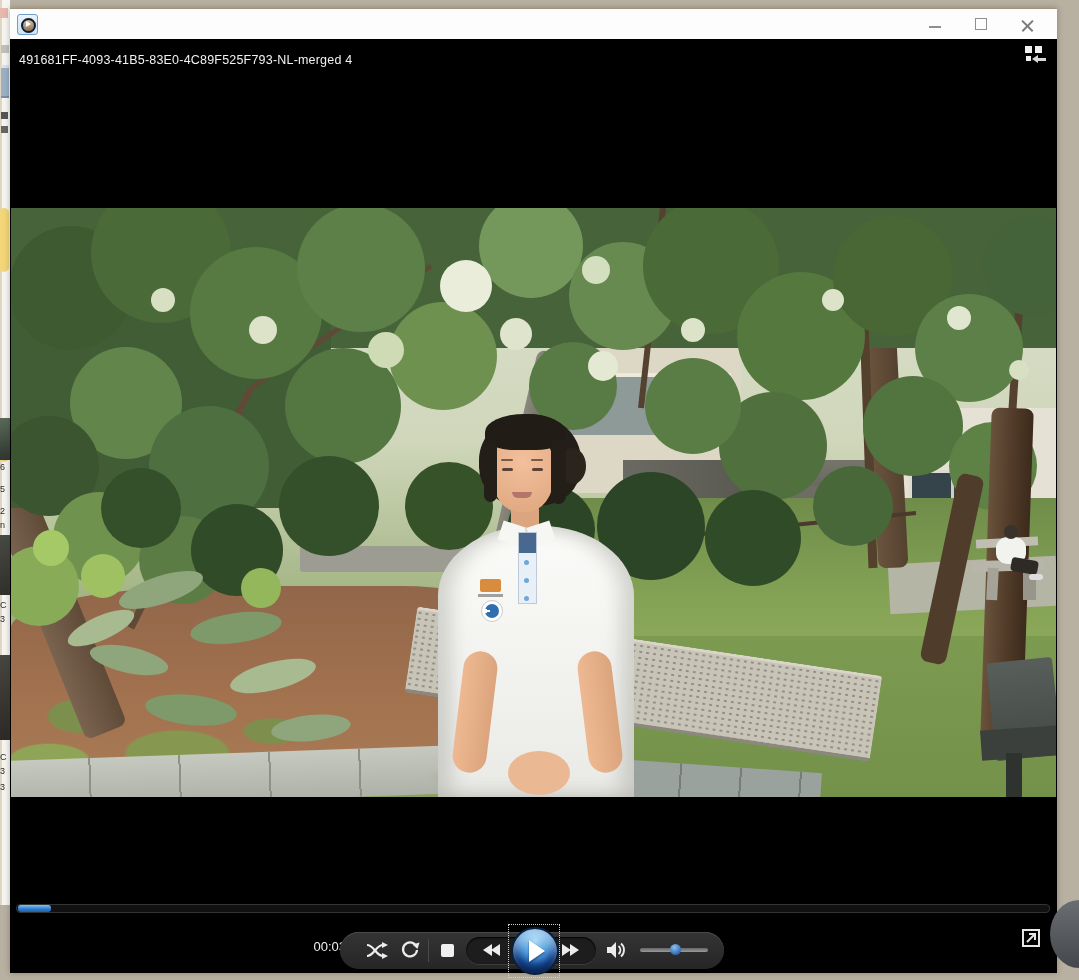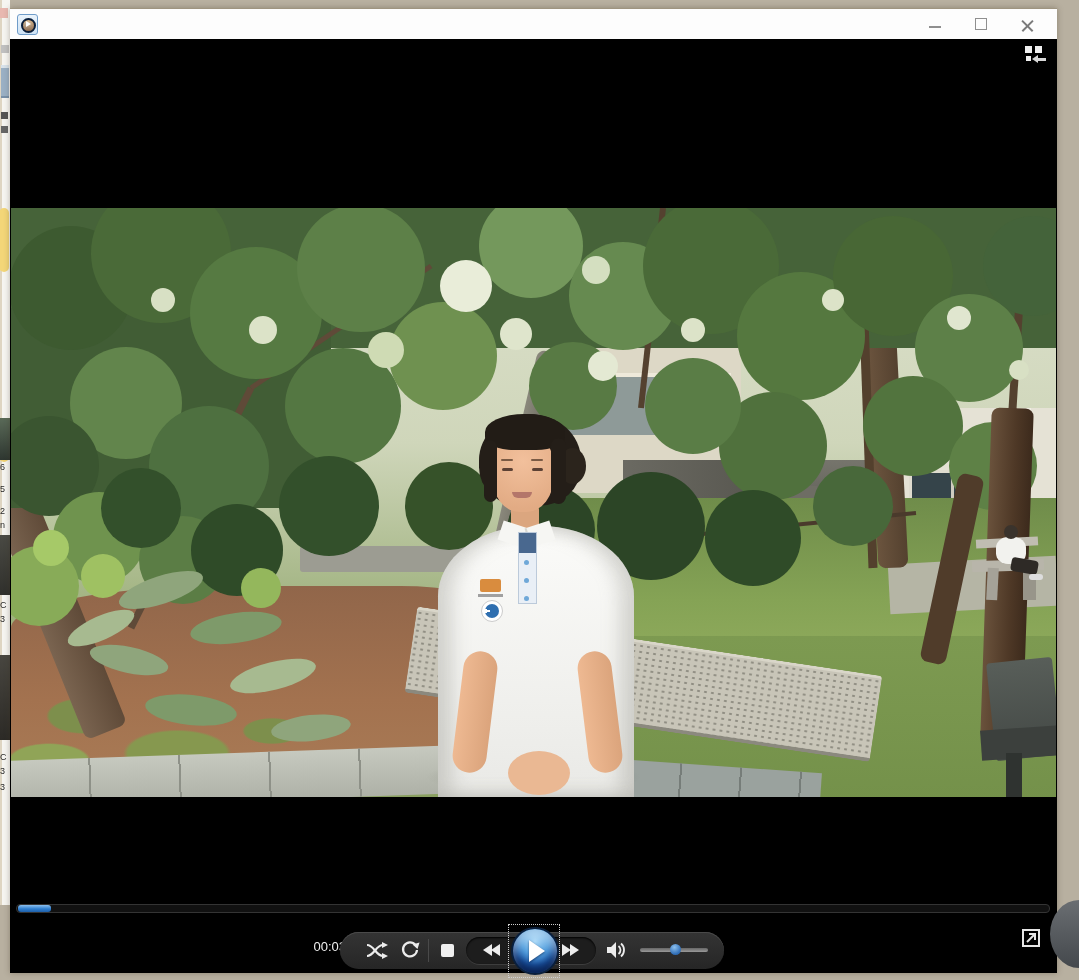--- a/index.html
+++ b/index.html
@@ -176,20 +176,21 @@
           <i></i>
         </div>
       <div class="capbtn cap-close" style="left:1002px;">
           <i></i>
           <b></b>
         </div>
     </div>
 
     <div class="player">
 
+      <div class="vtitle">491681FF-4093-41B5-83E0-4C89F525F793-NL-merged 4</div>
 
       <div class="libbtn">
         <span class="sq lib-a"></span>
           <span class="sq lib-b"></span>
           <span class="sq lib-c"></span>
         <span class="lib-arr-stem"></span>
           <span class="lib-arr-head"></span>
       </div>
 
       <div class="frame">

